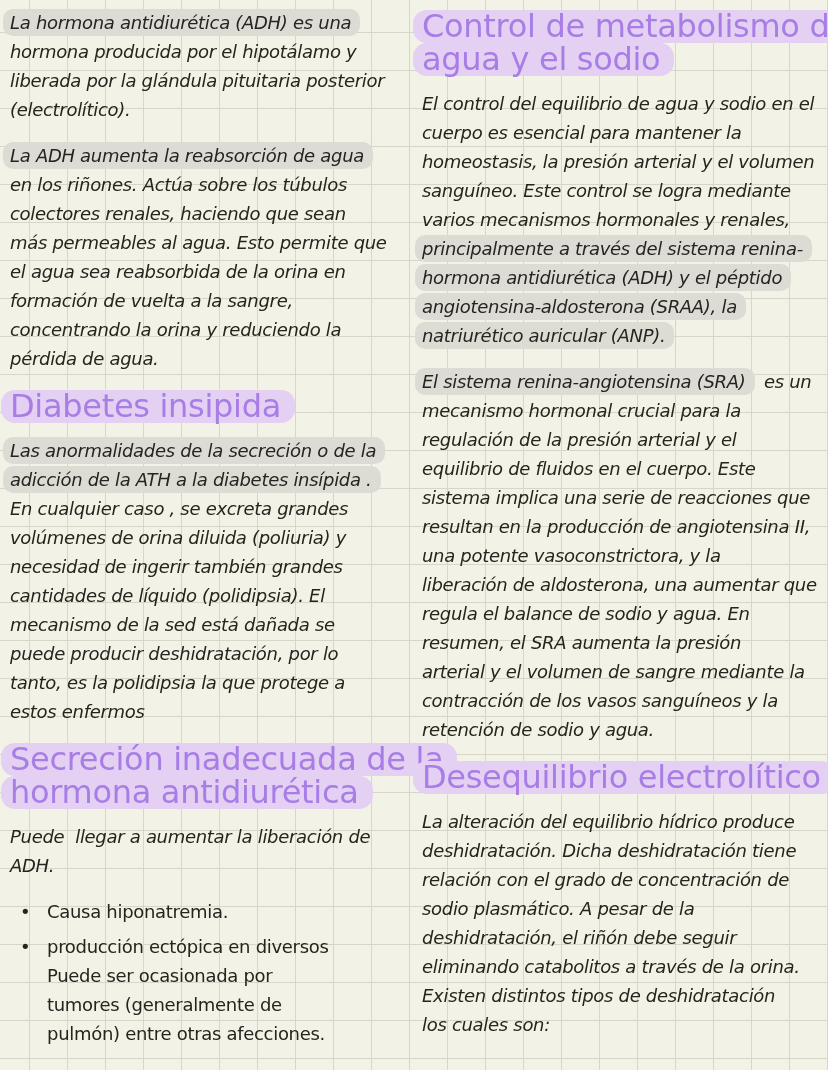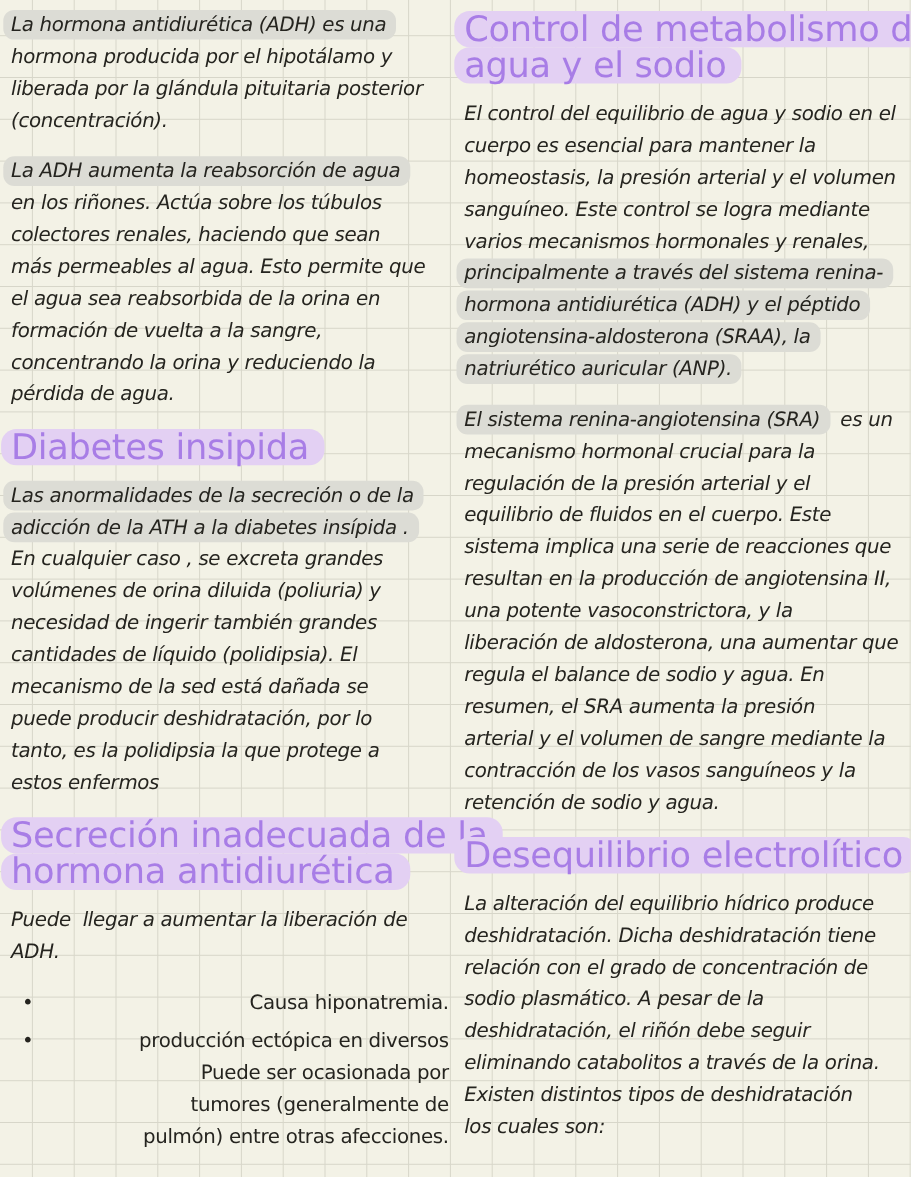--- a/index.html
+++ b/index.html
@@ -30,32 +30,32 @@
   .heading{margin:2px 0 13px 0;}
   .h-line{height:33px;line-height:33px;white-space:pre;}
   .h-hl{
     display:inline-block;line-height:30px;
     font-size:32px;color:#a87de6;letter-spacing:-0.3px;
     background:#e3d0f3;border-radius:14px;
     padding:1px 14px 2px 9px;margin-left:-9px;
   }
   .bullet{display:flex;margin:0 0 6px 0;}
   .b-marker{width:37px;padding-left:10px;box-sizing:border-box;font-size:18px;line-height:29px;}
-  .b-body{flex:1;text-align:right;}
+  .b-body{flex:1;}
 </style>
 </head>
 <body>
 
 <div class="page">
   <div class="col col-left">
       <div class="para">
         <div class="line"><span class="g-hl">La hormona antidiurética (ADH) es una</span></div>
         <div class="line"><span>hormona producida por el hipotálamo y</span></div>
         <div class="line"><span>liberada por la glándula pituitaria posterior</span></div>
-        <div class="line"><span>(concentración).</span></div>
+        <div class="line"><span>(electrolítico).</span></div>
       </div>
       <div class="para">
         <div class="line"><span class="g-hl">La ADH aumenta la reabsorción de agua</span></div>
         <div class="line"><span>en los riñones. Actúa sobre los túbulos</span></div>
         <div class="line"><span>colectores renales, haciendo que sean</span></div>
         <div class="line"><span>más permeables al agua. Esto permite que</span></div>
         <div class="line"><span>el agua sea reabsorbida de la orina en</span></div>
         <div class="line"><span>formación de vuelta a la sangre,</span></div>
         <div class="line"><span>concentrando la orina y reduciendo la</span></div>
         <div class="line"><span>pérdida de agua.</span></div>

